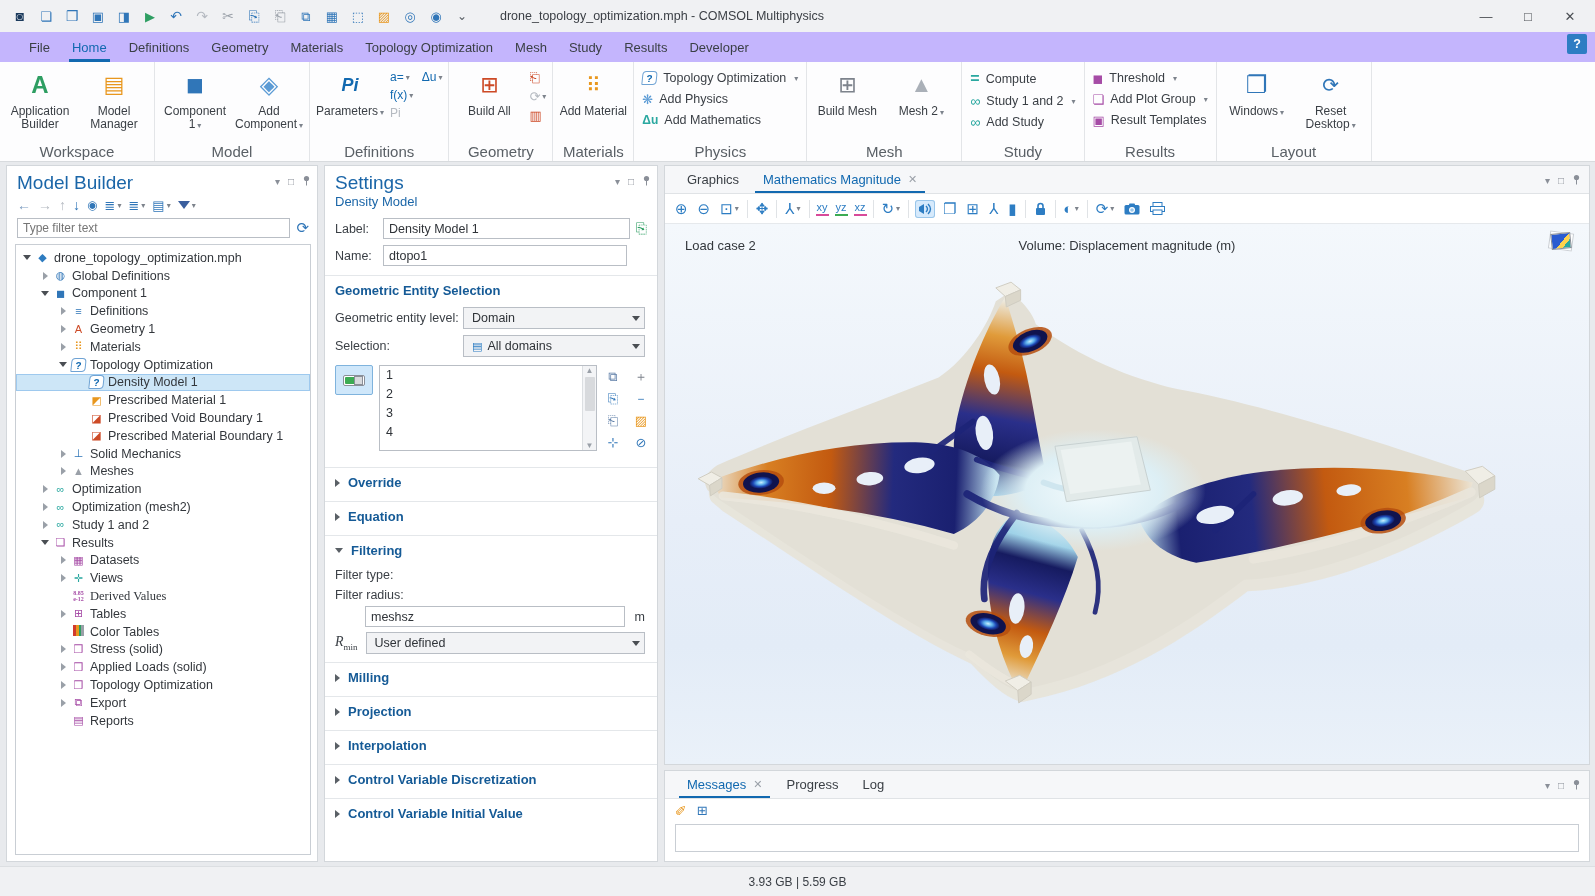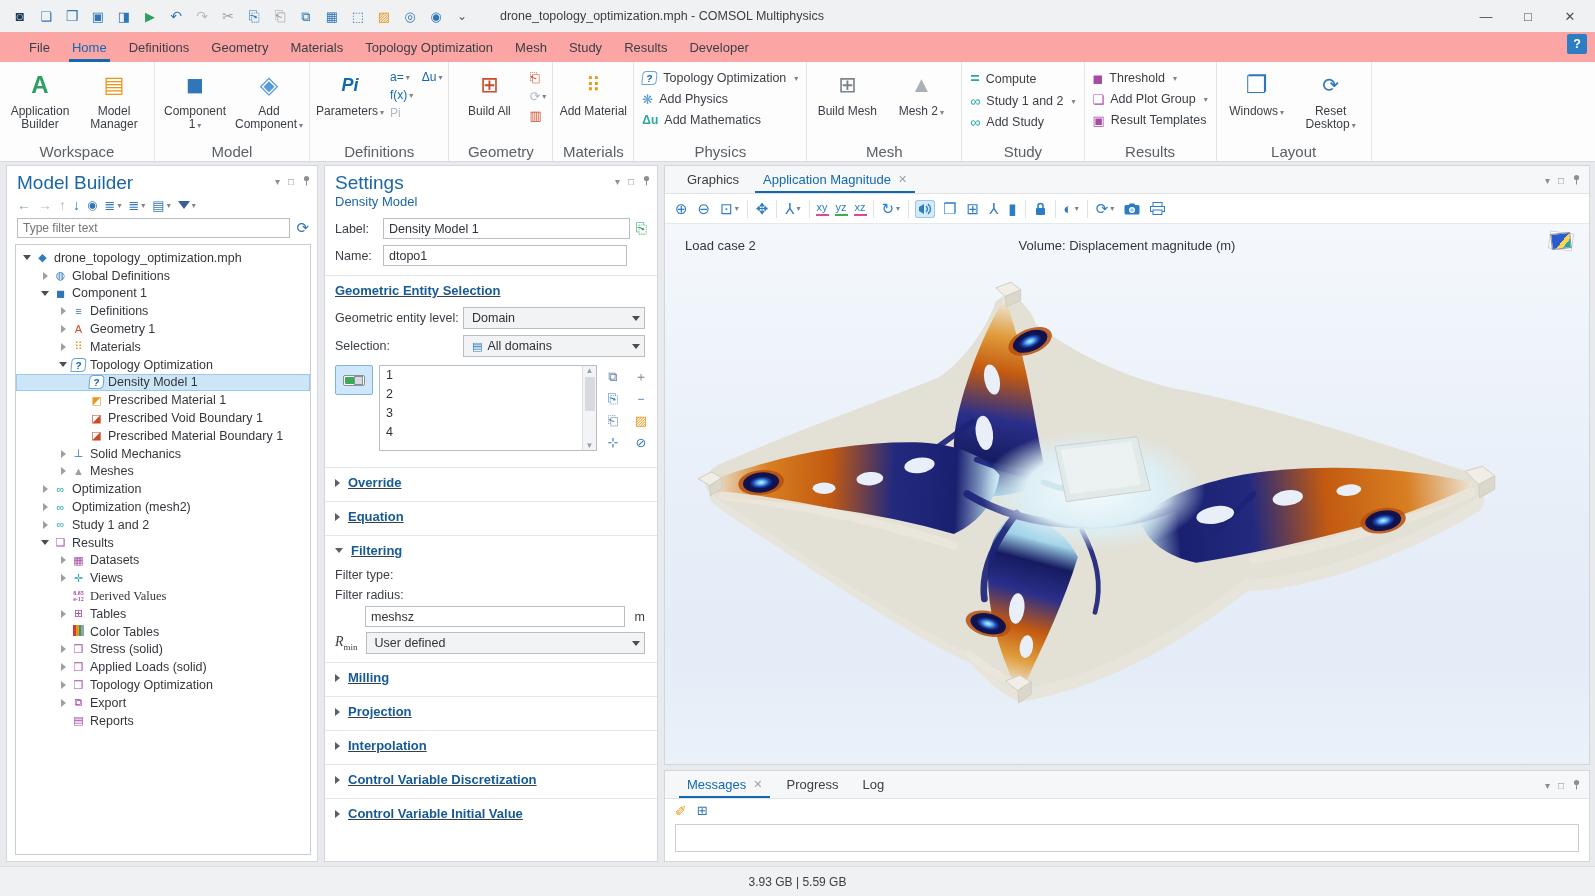--- a/index.html
+++ b/index.html
@@ -9,21 +9,21 @@
   
   .titlebar { height:32px; background:#f0f1f3; display:flex; align-items:center; padding:0 4px 0 8px; }
   .qat { display:flex; align-items:center; gap:2px; }
   .qat .qbtn { width:24px; height:24px; display:flex; align-items:center; justify-content:center; font-size:14px; border-radius:3px; }
   .title-text { flex:0 0 auto; margin-left:26px; font-size:12.5px; color:#3c4046; }
   .tb-spacer { flex:1; }
   .winctl { display:flex; }
   .winctl .wbtn { width:42px; height:28px; display:flex; align-items:center; justify-content:center; color:#4a4e53; font-size:13px; }
 
   
-  .menubar { height:30px; background:#fca5a5; display:flex; align-items:center; padding-left:18px; position:relative; }
+  .menubar { height:30px; background:#c4b5fd; display:flex; align-items:center; padding-left:18px; position:relative; }
   .menu-item { padding:0 11px; height:30px; display:flex; align-items:center; font-size:13px; color:#3a3f45; position:relative; cursor:default; }
   .menu-item.active { color:#1269b0; }
   .menu-item.active::after { content:""; position:absolute; left:8px; right:8px; bottom:0; height:3px; background:#1269b0; }
   .help-btn { position:absolute; right:8px; top:34px; width:20px; height:20px; background:#2d7dc3; color:#fff; font-weight:bold; display:flex; align-items:center; justify-content:center; border-radius:2px; z-index:5; }
 
   
   .ribbon { height:100px; background:#fdfdfe; border-bottom:1px solid #d8dbde; display:flex; align-items:stretch; }
   .rgroup { display:flex; flex-direction:column; border-right:1px solid #e3e5e8; padding:2px 4px 0 4px; }
   .rgroup-body { flex:1; display:flex; align-items:flex-start; gap:2px; }
   .rgroup-label { height:18px; text-align:center; font-size:15px; color:#5a6066; }
@@ -69,21 +69,21 @@
   .dv-ic { font-size:6px; line-height:6px; color:#a64ca6; font-weight:bold; display:inline-block; text-align:center; }
 
   
   .set-sub { font-size:13px; color:#1b66a8; padding:0 10px 6px 10px; }
   .set-scroll { flex:1; overflow:hidden; }
   .frow { display:flex; align-items:center; padding:3px 10px; gap:6px; }
   .flabel { width:42px; font-size:12.5px; }
   .tinput { flex:1; height:21px; border:1px solid #b9bec5; padding:0 5px; font-size:12.5px; color:#2f3338; font-family:inherit; background:#fff; }
   .rename-ic { color:#2e9e62; font-size:14px; }
   .sec-div { border-top:1px solid #e4e7ea; margin-top:6px; }
-  .sec-head { display:flex; align-items:center; gap:8px; padding:7px 10px 5px 10px;text-decoration:underline; }
+  .sec-head { display:flex; align-items:center; gap:8px; padding:7px 10px 5px 10px; }
   .sec-head .sh-tri-r { width:0;height:0;border-top:4px solid transparent;border-bottom:4px solid transparent;border-left:5px solid #5a6066; }
   .sec-head .sh-tri-d { width:0;height:0;border-left:4px solid transparent;border-right:4px solid transparent;border-top:5px solid #5a6066; }
   .sec-title { color:#155a96; font-weight:bold; font-size:13px; }
   .grid2 { display:grid; grid-template-columns:128px 1fr; row-gap:6px; align-items:center; padding:4px 12px 2px 10px; }
   .combo { height:22px; background:#f2f3f5; border:1px solid #b9bec5; display:flex; align-items:center; padding:0 4px 0 8px; font-size:12.5px; color:#2f3338; }
   .combo .cg { flex:1; display:flex; align-items:center; gap:5px; }
   .combo .arr { width:0;height:0;border-left:4px solid transparent;border-right:4px solid transparent;border-top:5px solid #4a4e53; margin-left:4px; }
   .sel-block { display:flex; gap:6px; padding:6px 6px 8px 10px; }
   .toggle-btn { width:38px; height:30px; background:#cfe7fa; border:1px solid #7fb3dd; border-radius:2px; display:flex; align-items:center; justify-content:center; flex:none; }
   .tg { width:22px; height:11px; border:1px solid #8a8f98; border-radius:2px; background:#fff; position:relative; }
@@ -783,21 +783,21 @@
     </div>
   </div>
 
   <div class="gfx-col">
     <div class="panel" style="flex:1">
       <div class="tabbar" id="gfx-tabs">
           <div class="gtab">
             <span>Graphics</span>
           </div>
           <div class="gtab active">
-            <span>Application Magnitude</span>
+            <span>Mathematics Magnitude</span>
             <span class="tab-x">✕</span>
           </div>
           <div class="tab-ctl">
             <span>▾</span>
             <span>□</span>
             <span><svg width="9" height="11" viewBox="0 0 9 11">
                 <circle cx="4.5" cy="3.5" r="2.6" fill="#8a8f98"></circle>
                 <rect x="4" y="6" width="1" height="4.5" fill="#8a8f98"></rect>
               </svg></span>
           </div>

